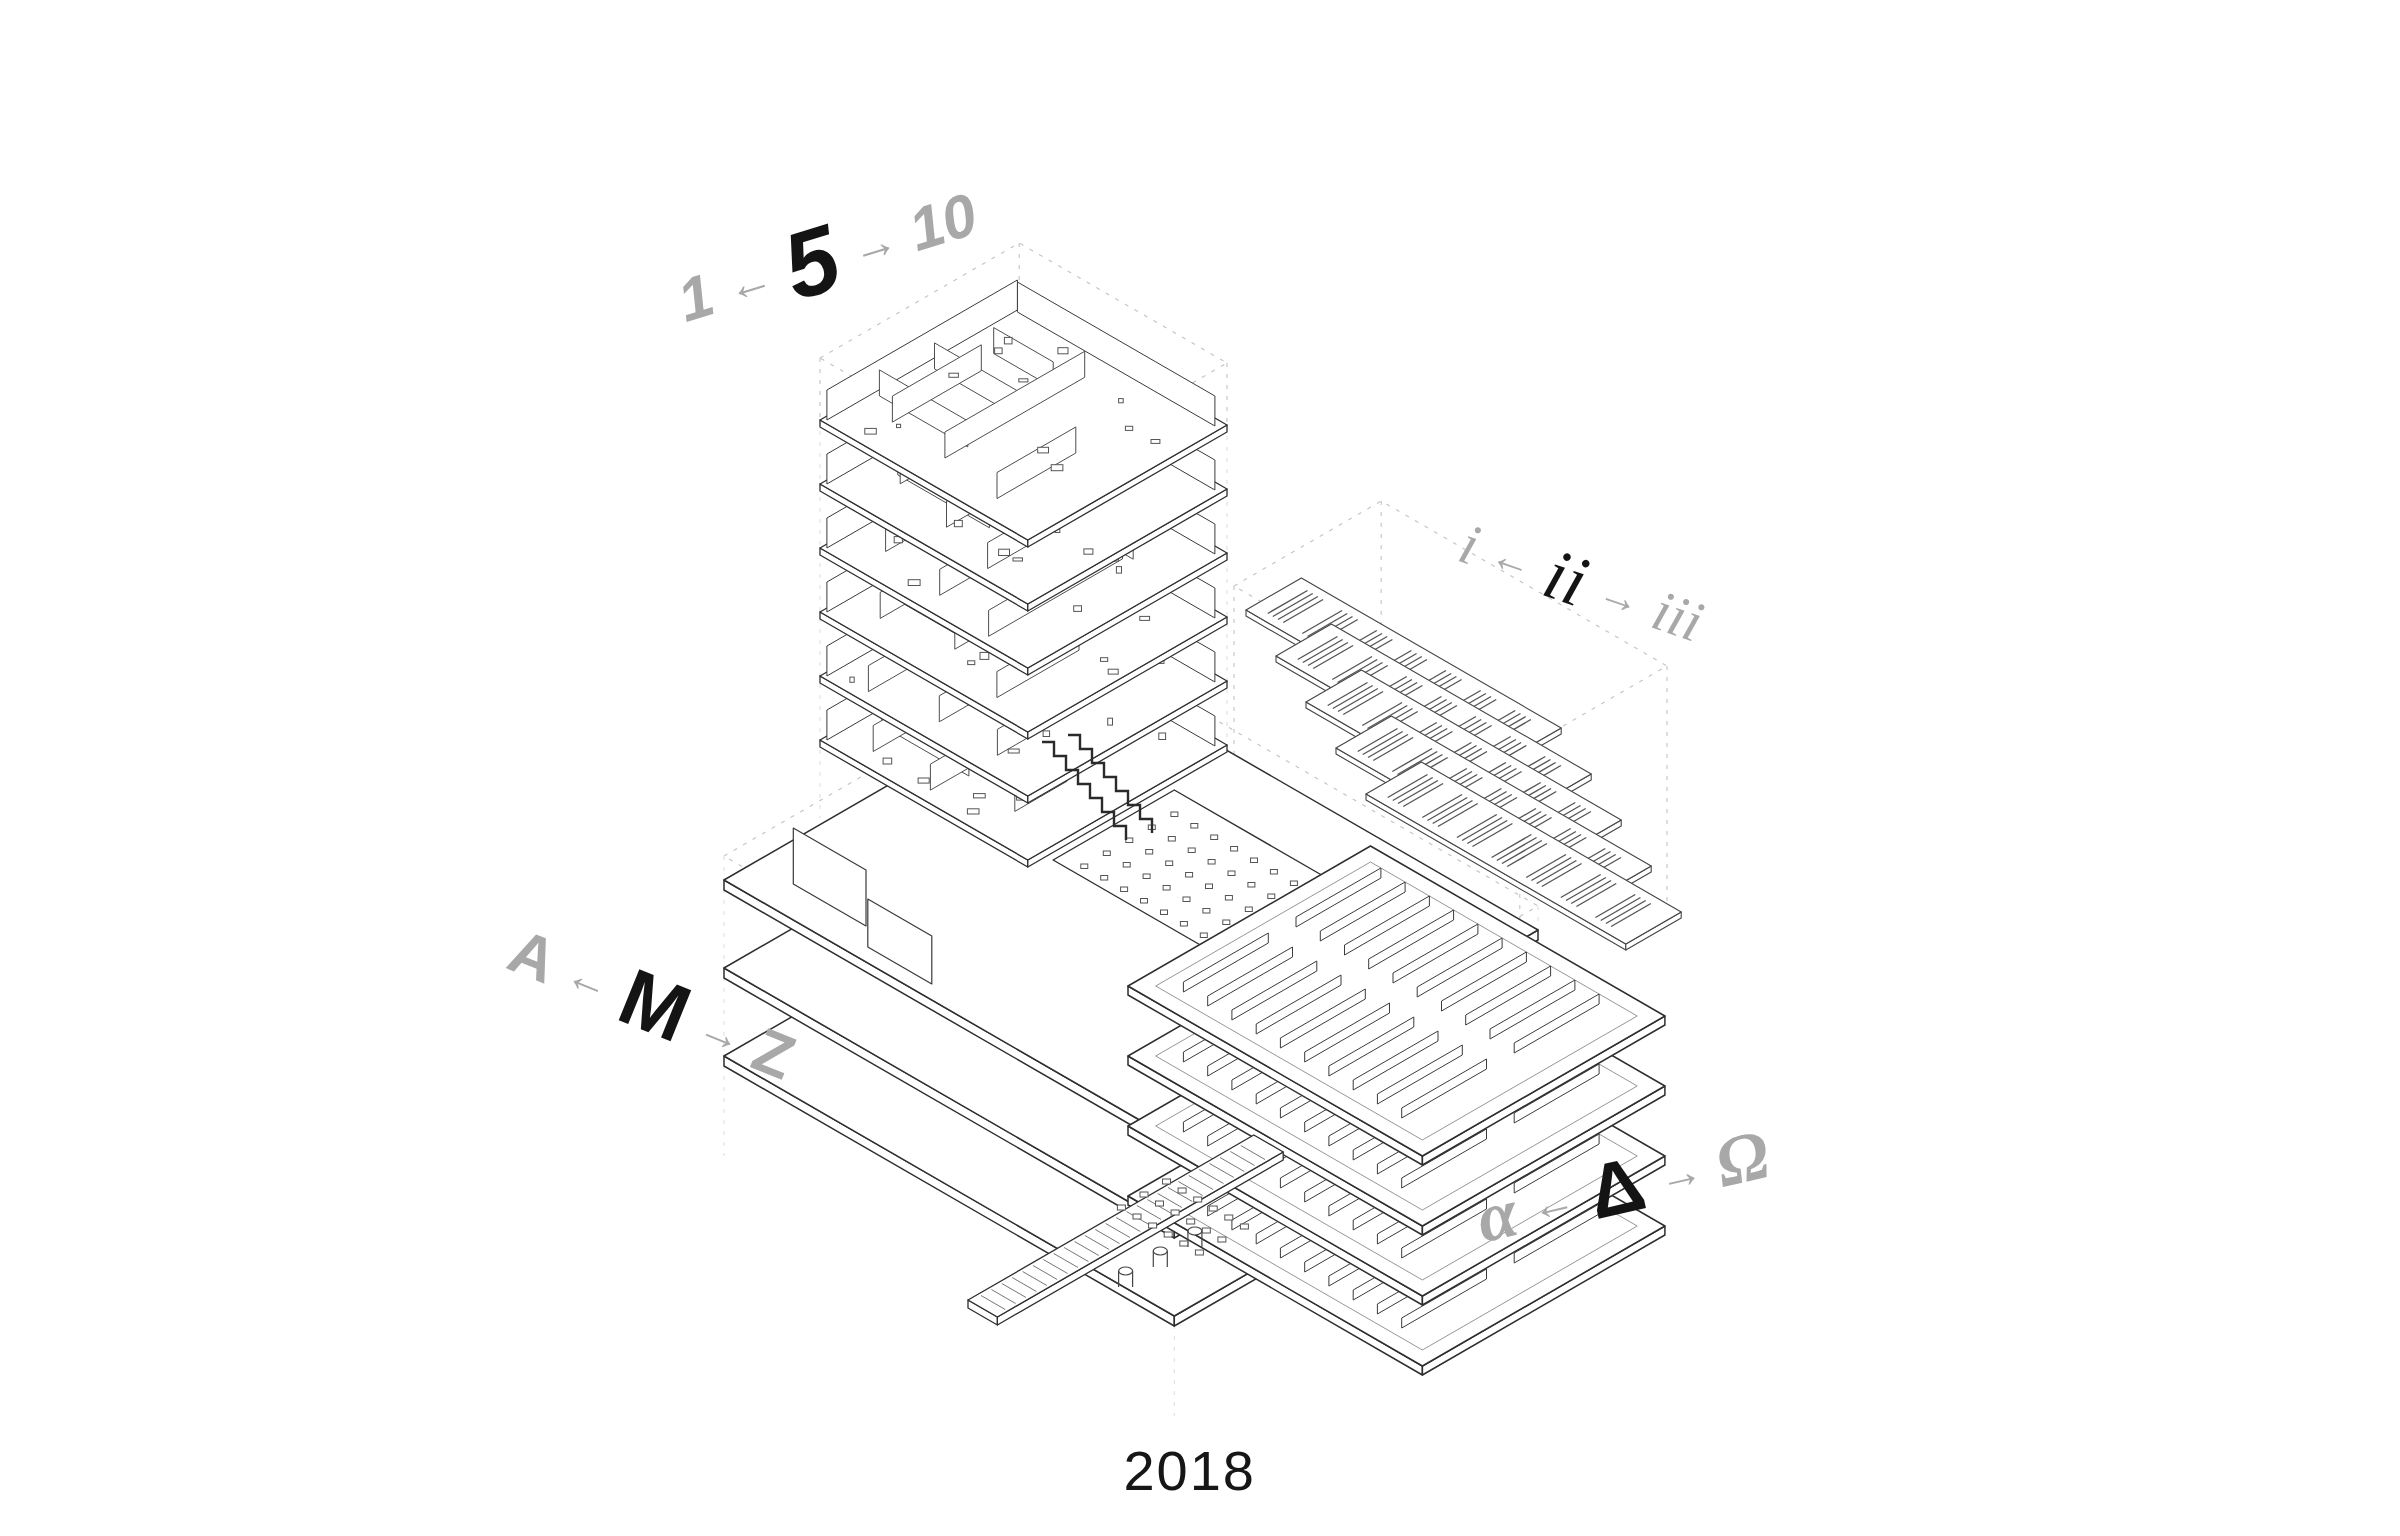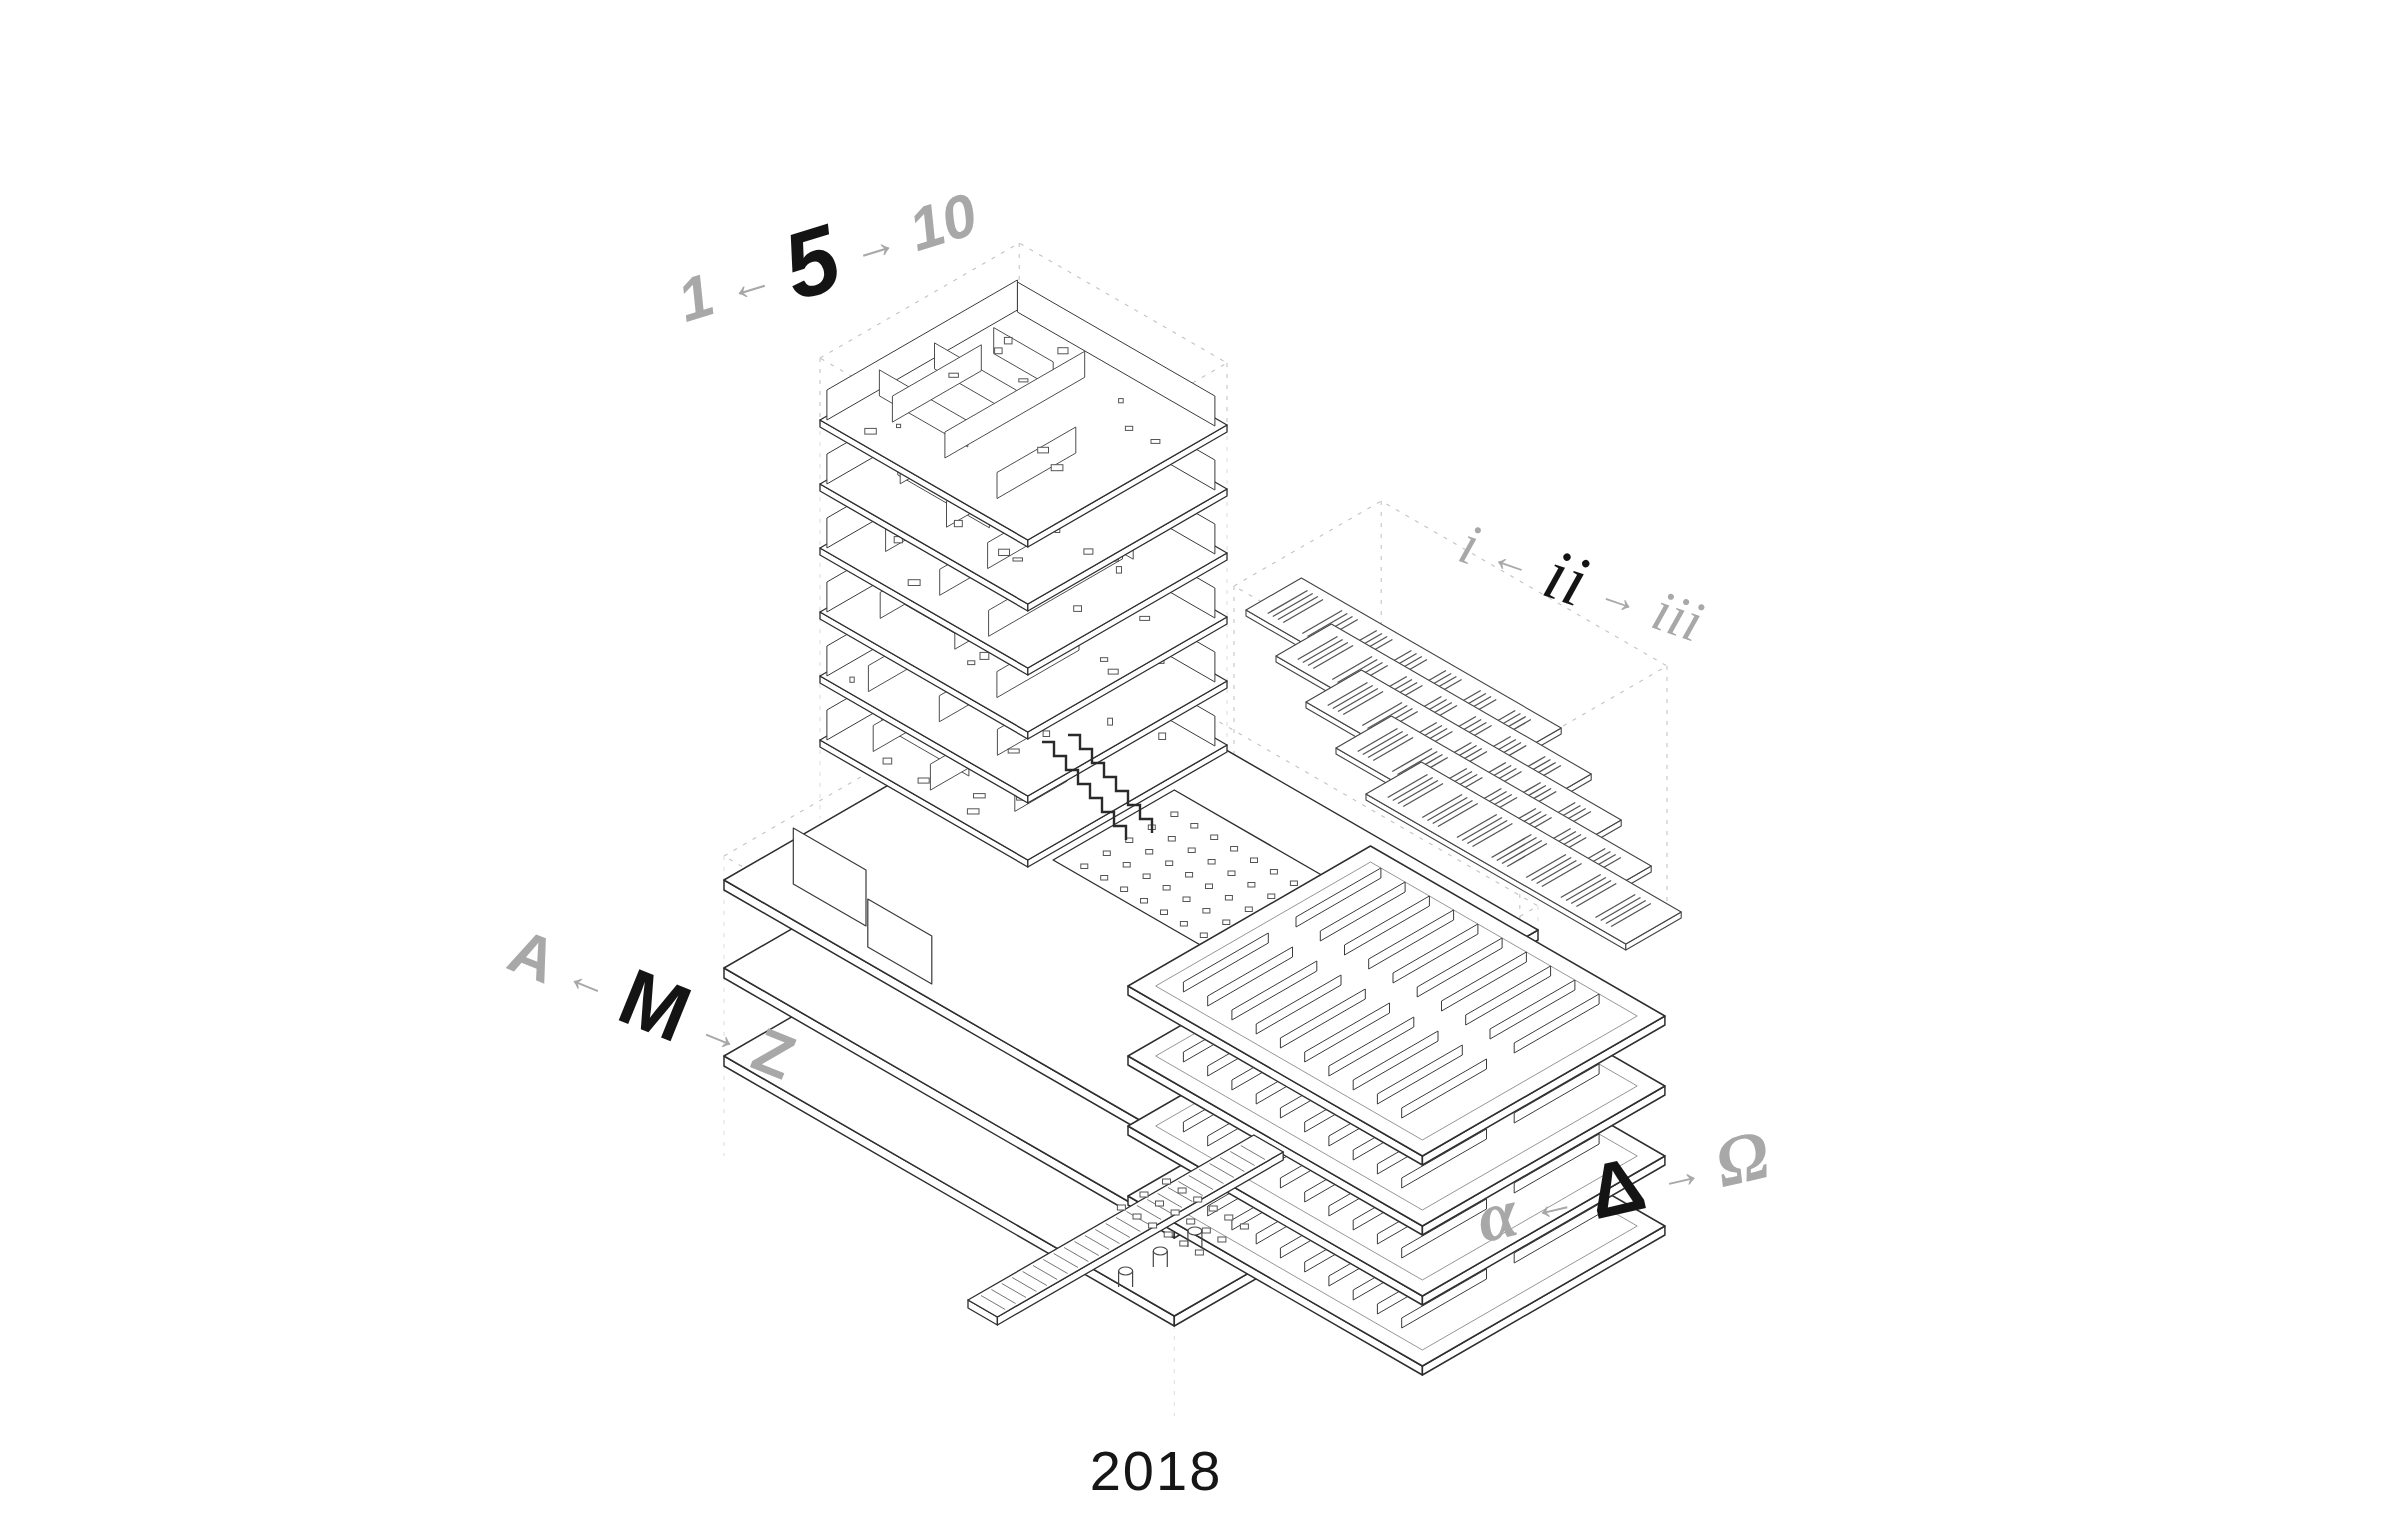--- a/index.html
+++ b/index.html
@@ -25,21 +25,21 @@
   .roman .main{font-size:72px;}
   .roman .arr{font-family:"Liberation Sans",sans-serif;font-style:normal;font-size:42px;}
   .letters{left:512px;top:908px;transform:rotate(22deg);
            font-weight:700;font-size:62px;}
   .letters .main{font-size:80px;}
   .letters .arr{font-size:44px;}
   .greek{left:1478px;top:1182px;transform:rotate(-13deg);
          font-family:"Liberation Serif",serif;font-style:italic;font-weight:700;font-size:70px;}
   .greek .main{font-family:"Liberation Sans",sans-serif;font-style:normal;font-size:76px;}
   .greek .arr{font-family:"Liberation Sans",sans-serif;font-style:normal;font-size:44px;}
-  .year{position:absolute;left:1056px;top:1438px;width:200px;text-align:center;
+  .year{position:absolute;left:1056px;top:1438px;width:200px;text-align:right;
         font-size:56px;color:#161616;letter-spacing:2px;}
 </style>
 </head>
 <body>
 
 <div class="canvas">
 
   <svg id="drawing" width="2400" height="1536" viewBox="0 0 2400 1536">
       <polygon points="820.0,358.0 1019.2,243.0 1227.0,363.0 1027.8,478.0" fill="none" stroke="#c4c4c4" stroke-width="1.1" stroke-linejoin="round" stroke-dasharray="4,7"></polygon>
       <line x1="820.0" y1="358.0" x2="820.0" y2="420.0" stroke="#c4c4c4" stroke-width="1.1" stroke-dasharray="4,7"></line>

